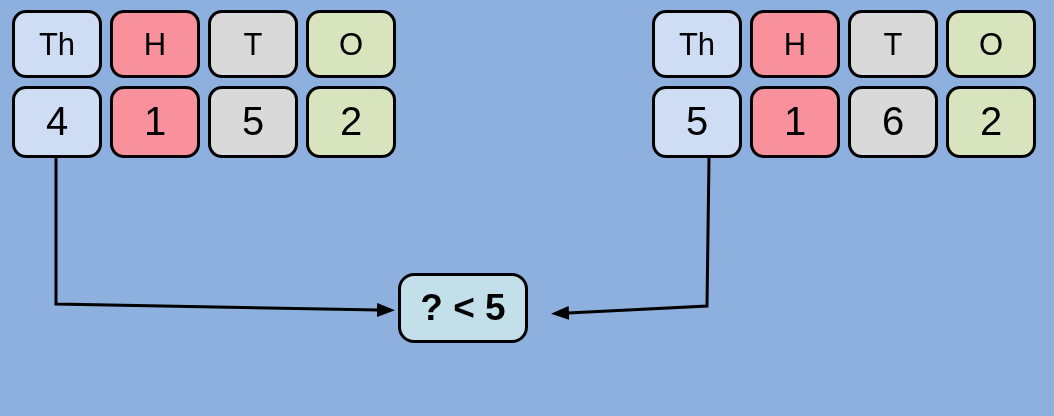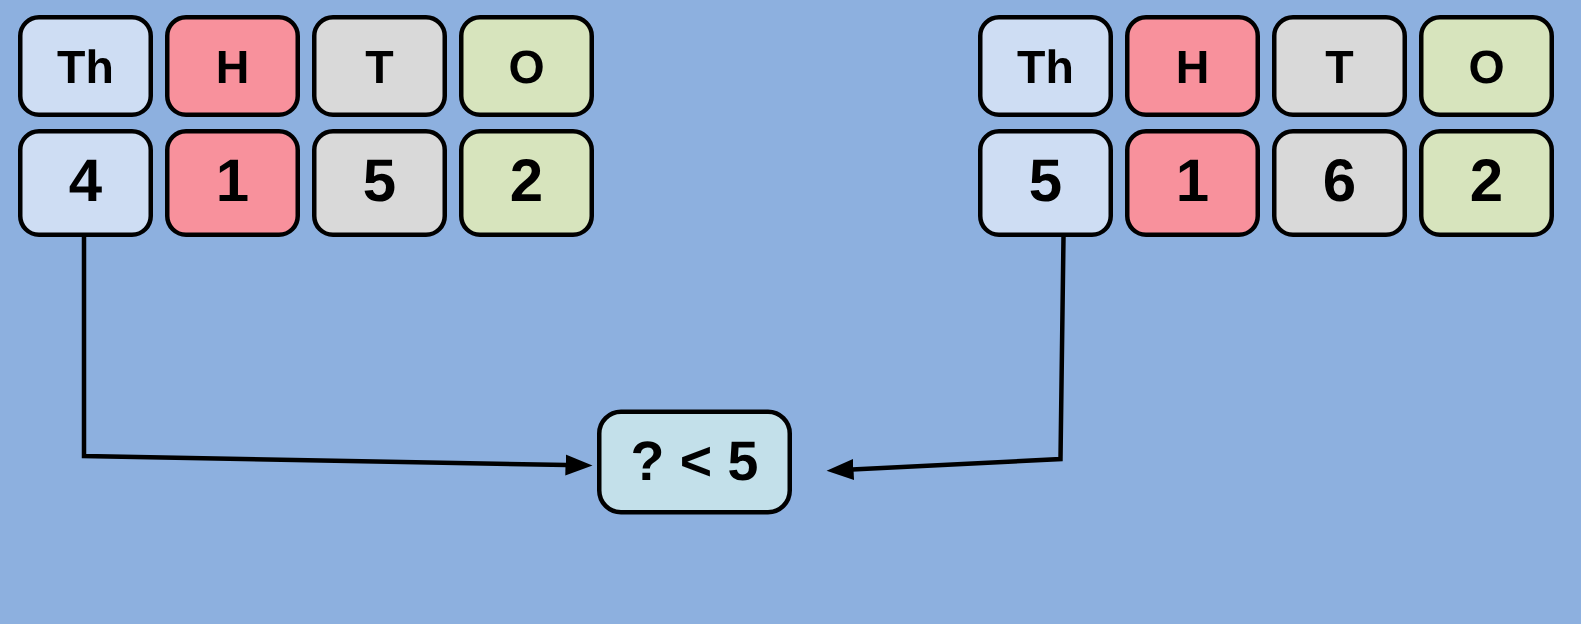--- a/index.html
+++ b/index.html
@@ -25,21 +25,21 @@
   .pv-group.left  { left: 12px;  }
   .pv-group.right { left: 652px; }
 
   .cell {
     border: 3px solid #000;
     border-radius: 14px;
     display: flex;
     align-items: center;
     justify-content: center;
     color: #000;
-    font-weight: bold;
+    font-weight: normal;
     line-height: 1;
   }
   .cell.header { font-size: 31px; }
   .cell.value  { font-size: 40px; padding-bottom: 2px; }
 
   .compare-box {
     position: absolute;
     left: 398px;
     top: 273px;
     width: 130px;

